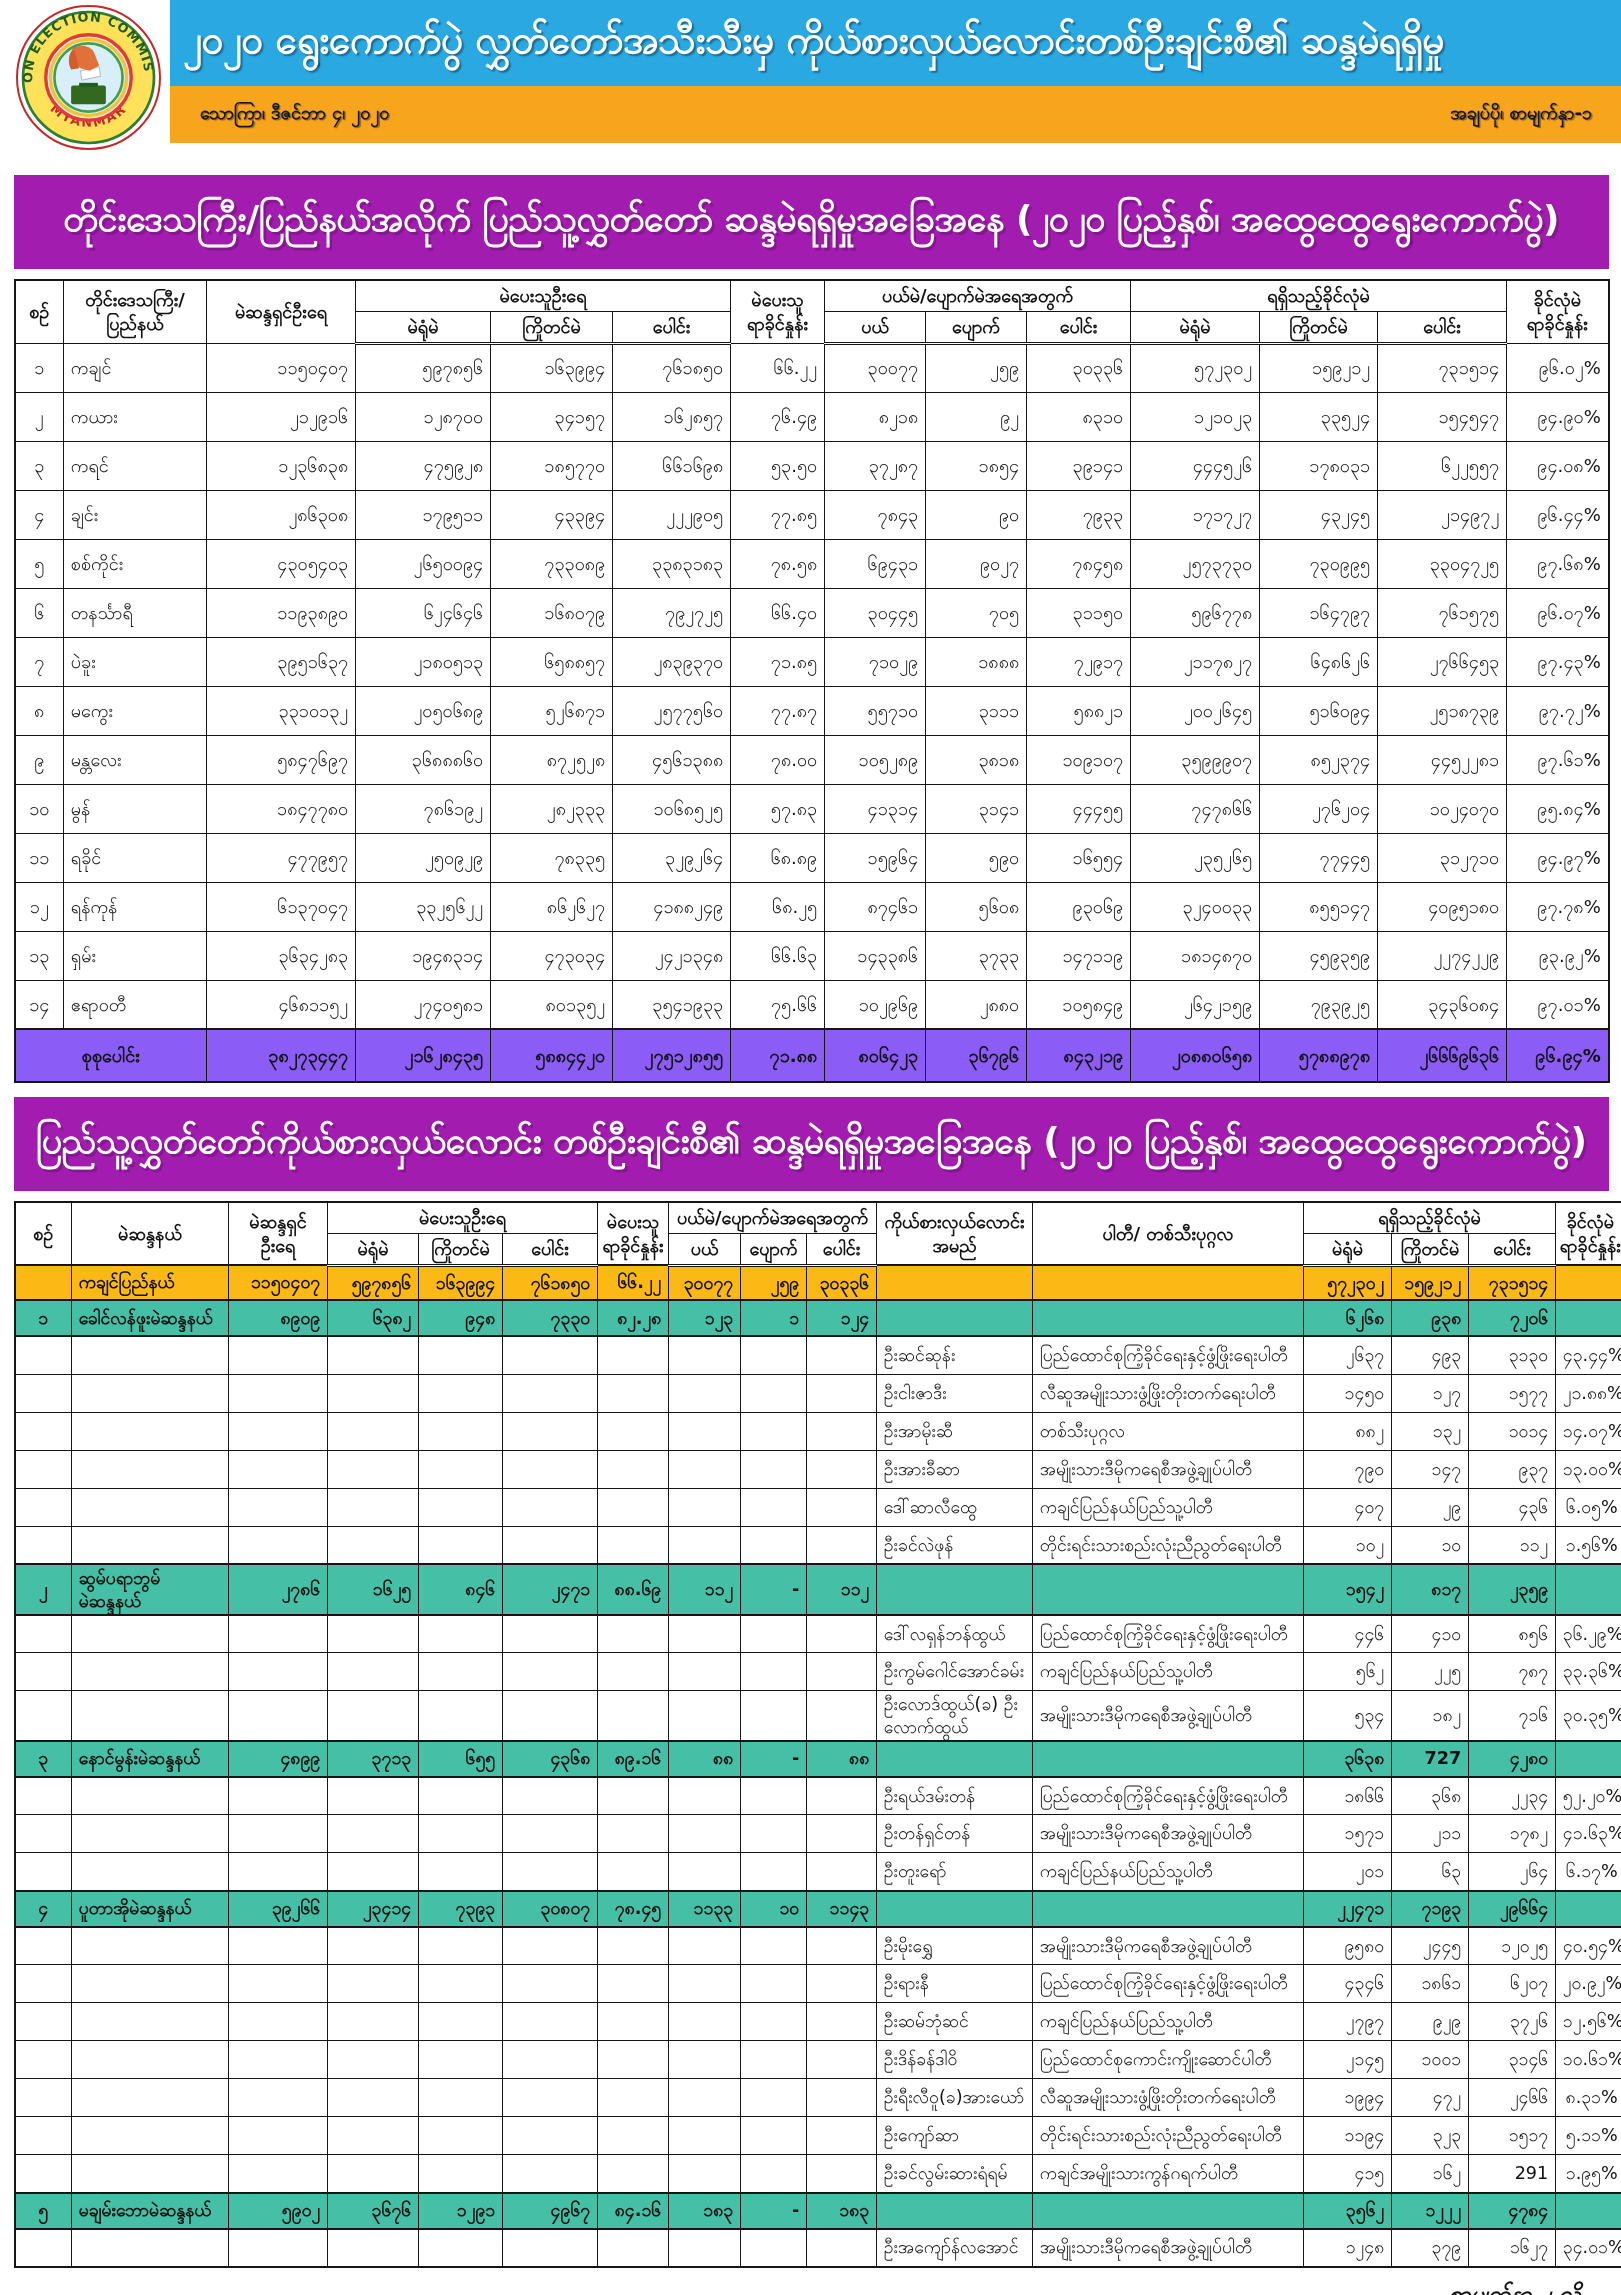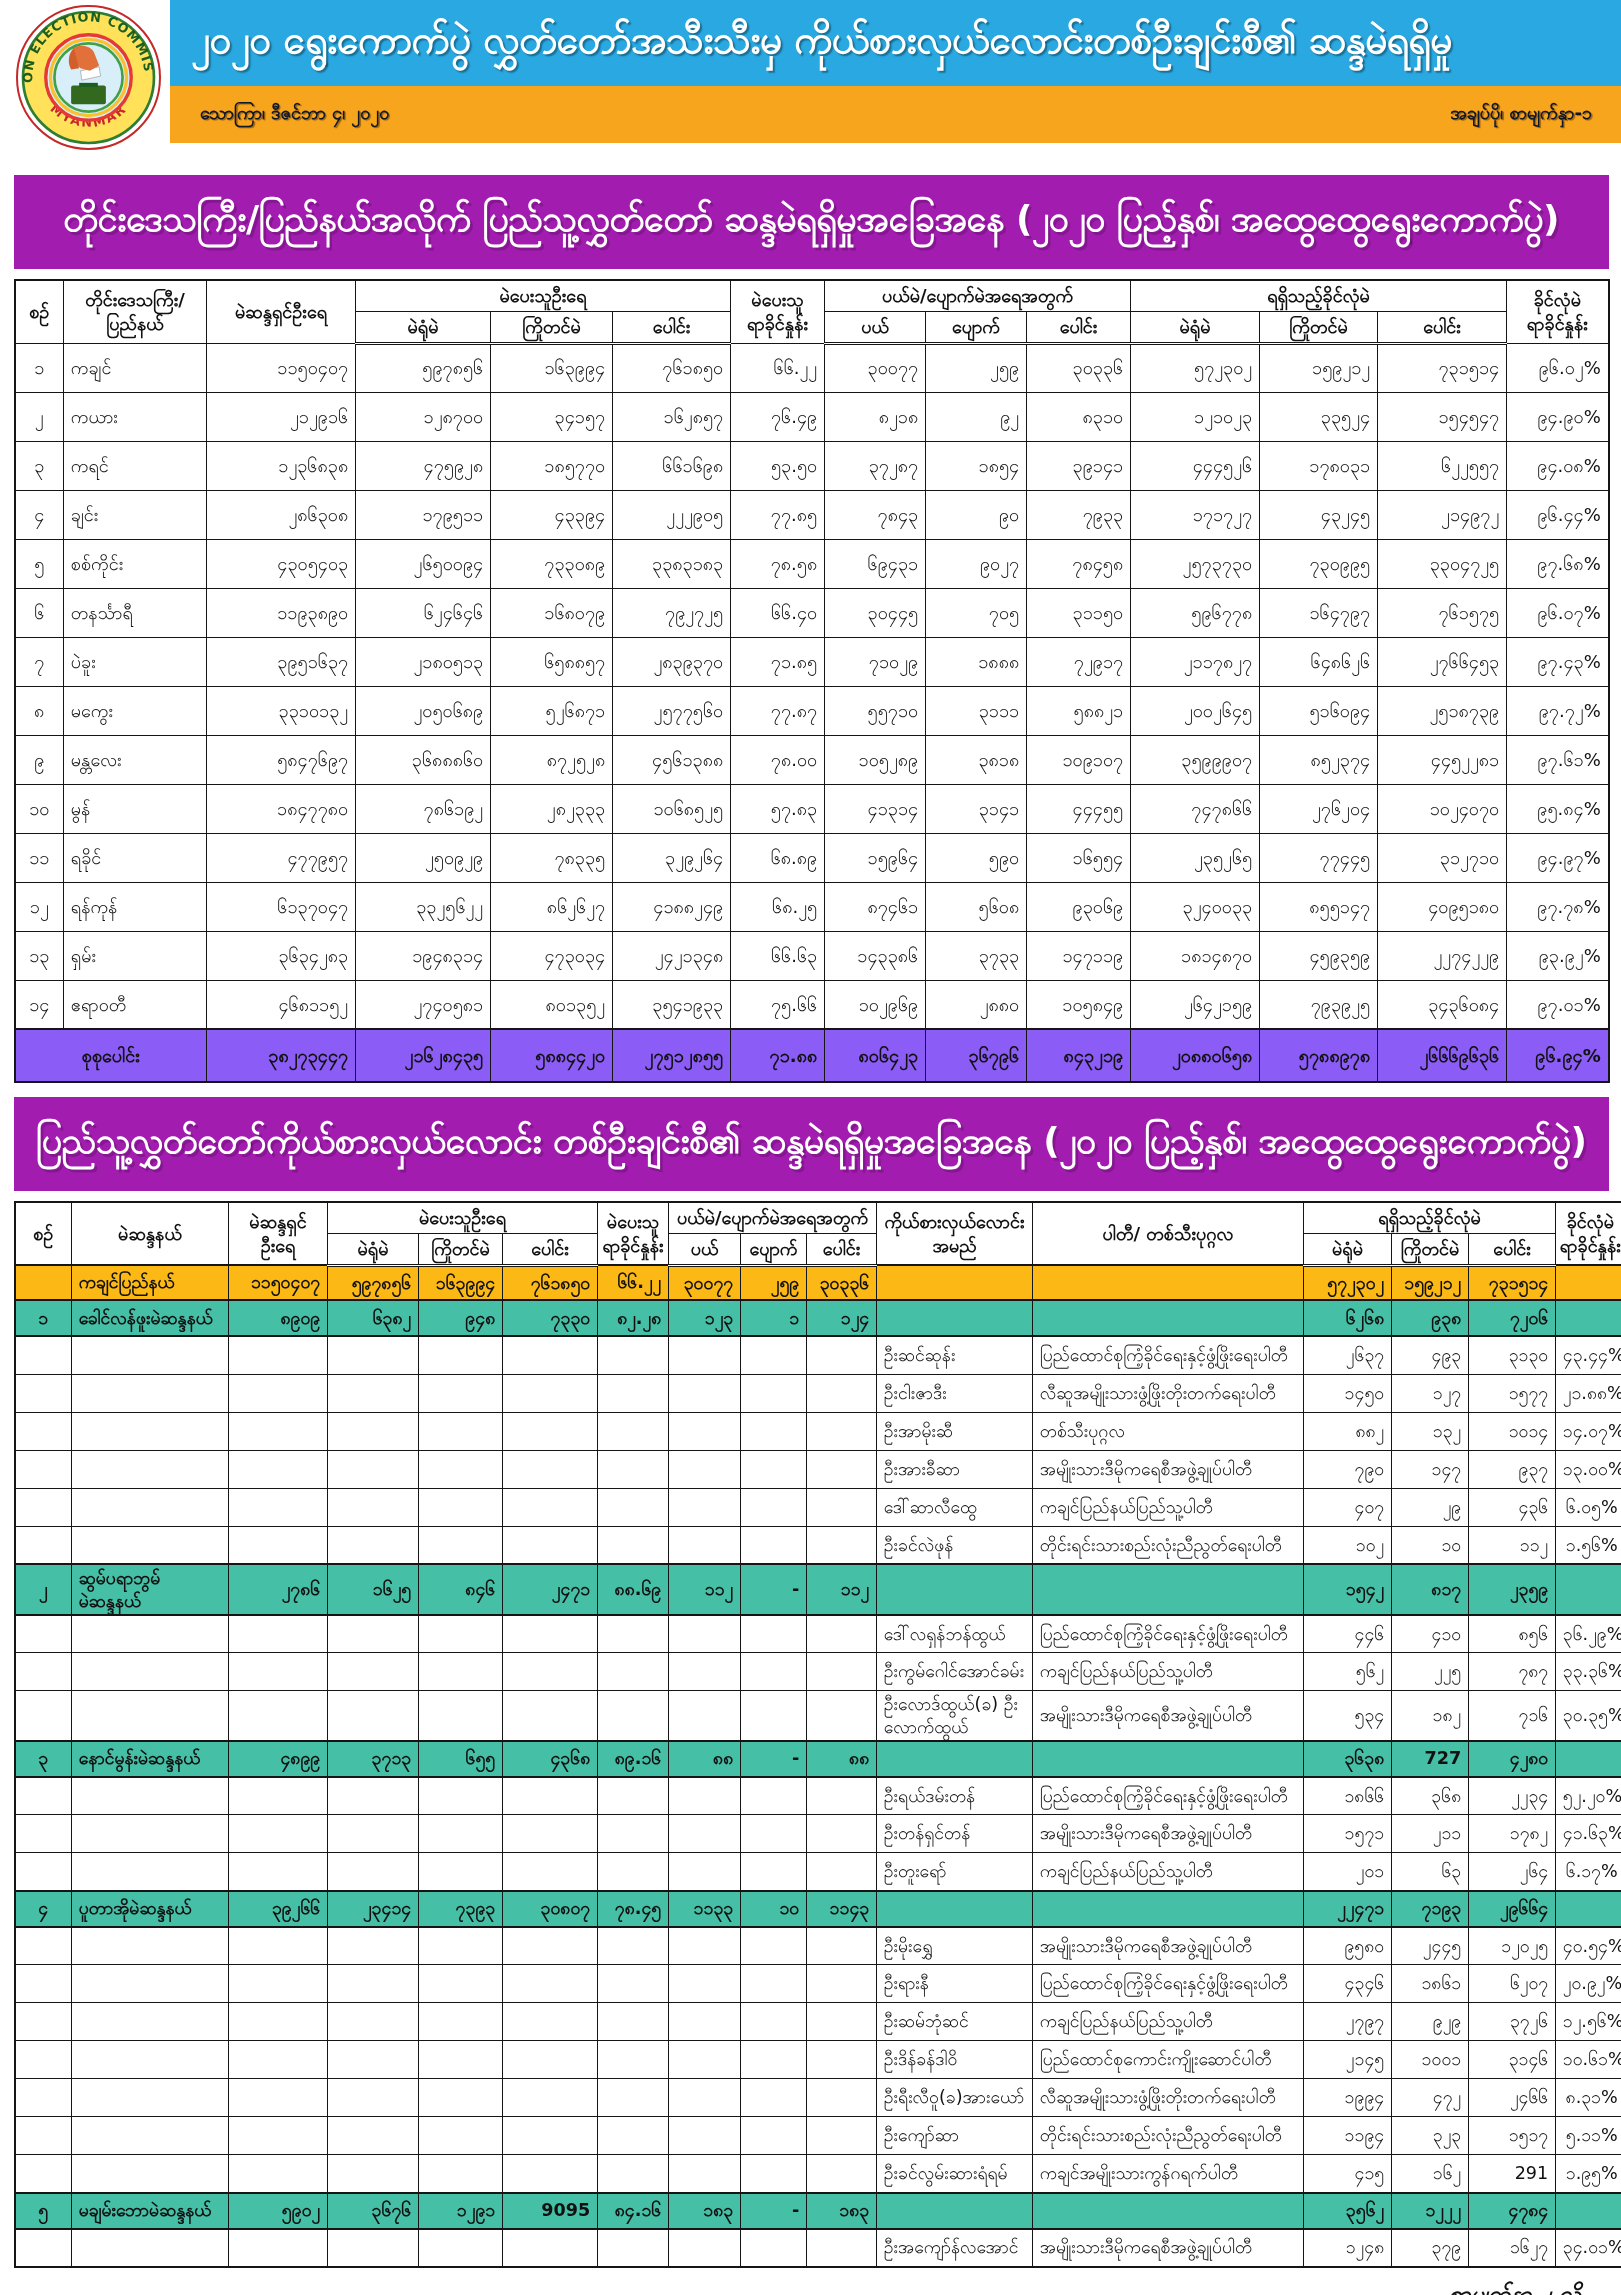--- a/index.html
+++ b/index.html
@@ -4,21 +4,21 @@
 <style>
   html,body{margin:0;padding:0;background:#e8e8e8;}
   .page{position:relative;width:1622px;height:2295px;background:#ffffff;margin:0 auto;
         font-family:"DejaVu Sans",sans-serif;color:#111;overflow:hidden;}
   
   .masthead{display:flex;align-items:flex-start;}
   .logo-box{width:170px;height:161px;position:relative;flex:0 0 auto;background:#fff;}
   .logo-box svg{position:absolute;top:4px;left:15px;}
   .mast-right{flex:1;}
   .mast-title{height:86px;background:#29A8E1;color:#fff;display:flex;align-items:center;
-              font-size:39px;font-weight:bold;padding-left:21px;letter-spacing:-0.7px;
+              font-size:39px;font-weight:bold;padding-left:13px;letter-spacing:-0.7px;
               text-shadow:2px 2px 1.4px rgba(0,0,0,.35);white-space:nowrap;overflow:hidden;}
   .mast-sub{height:57px;background:#F8A51E;display:flex;justify-content:space-between;align-items:center;
             color:#0f172a;font-size:18px;font-weight:bold;padding:0 30px;
             text-shadow:1.4px 1.4px 0.7px rgba(90,50,0,.55);}
   
   .banner{margin:13.5px 13.5px 10.8px 13.5px;background:#a21caf;color:#fff;text-align:center;
           font-size:36px;font-weight:bold;padding:20px 6.8px;
           text-shadow:2.7px 2.7px 0 rgba(0,0,0,.18);letter-spacing:-0.7px;white-space:nowrap;overflow:hidden;}
   
   table{border-collapse:collapse;table-layout:fixed;margin:0 13.5px;width:1595px;background:#fff;border-radius:19px;}
@@ -846,21 +846,21 @@
           <td class="num">၁၆၂</td>
           <td class="num">291</td>
           <td class="num">၁.၉၅%</td>
         </tr>
         <tr class="teal">
           <td class="ctr">၅</td>
           <td class="name">မချမ်းဘောမဲဆန္ဒနယ်</td>
           <td class="num">၅၉၀၂</td>
           <td class="num">၃၆၇၆</td>
           <td class="num">၁၂၉၁</td>
-          <td class="num">9095</td>
+          <td class="num">၄၉၆၇</td>
           <td class="num">၈၄.၁၆</td>
           <td class="num">၁၈၃</td>
           <td class="num">-</td>
           <td class="num">၁၈၃</td>
           <td class="name"></td>
           <td class="name"></td>
           <td class="num">၃၅၆၂</td>
           <td class="num">၁၂၂၂</td>
           <td class="num">၄၇၈၄</td>
           <td class="num"></td>

